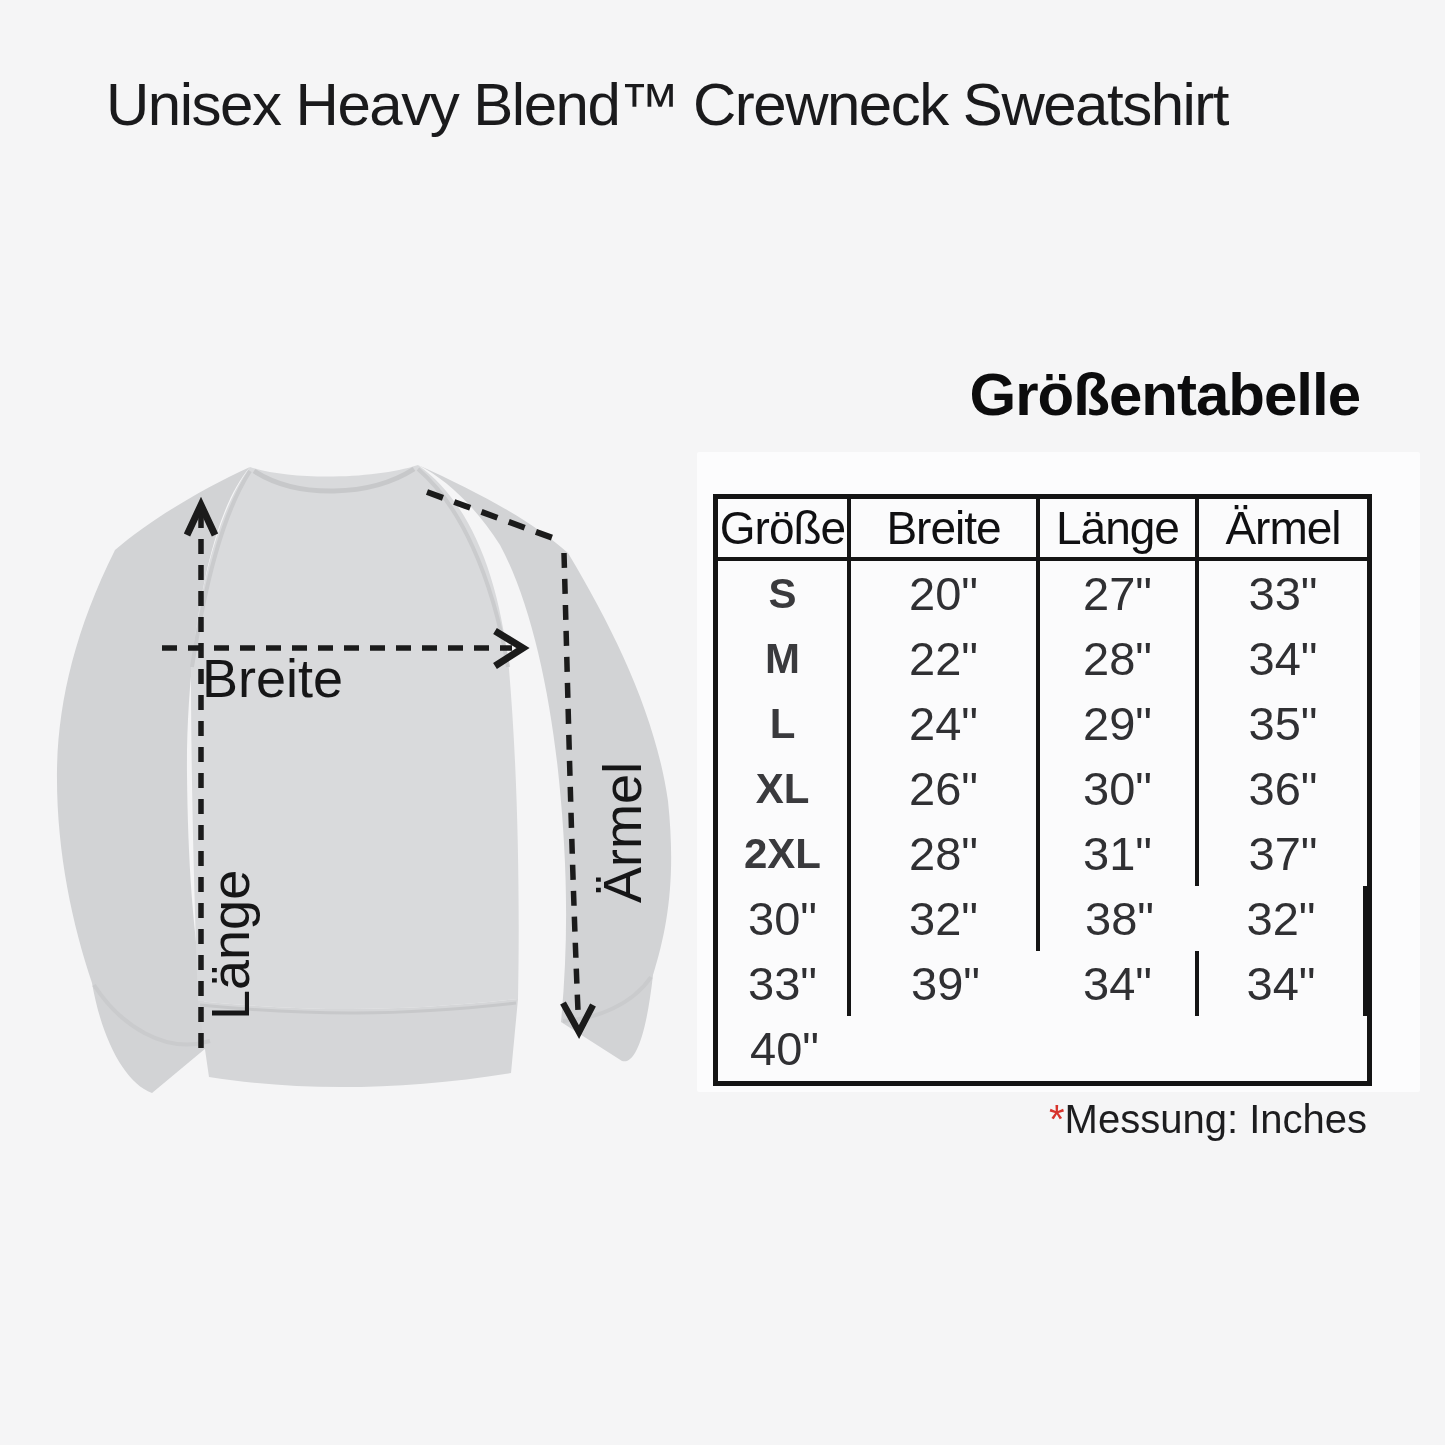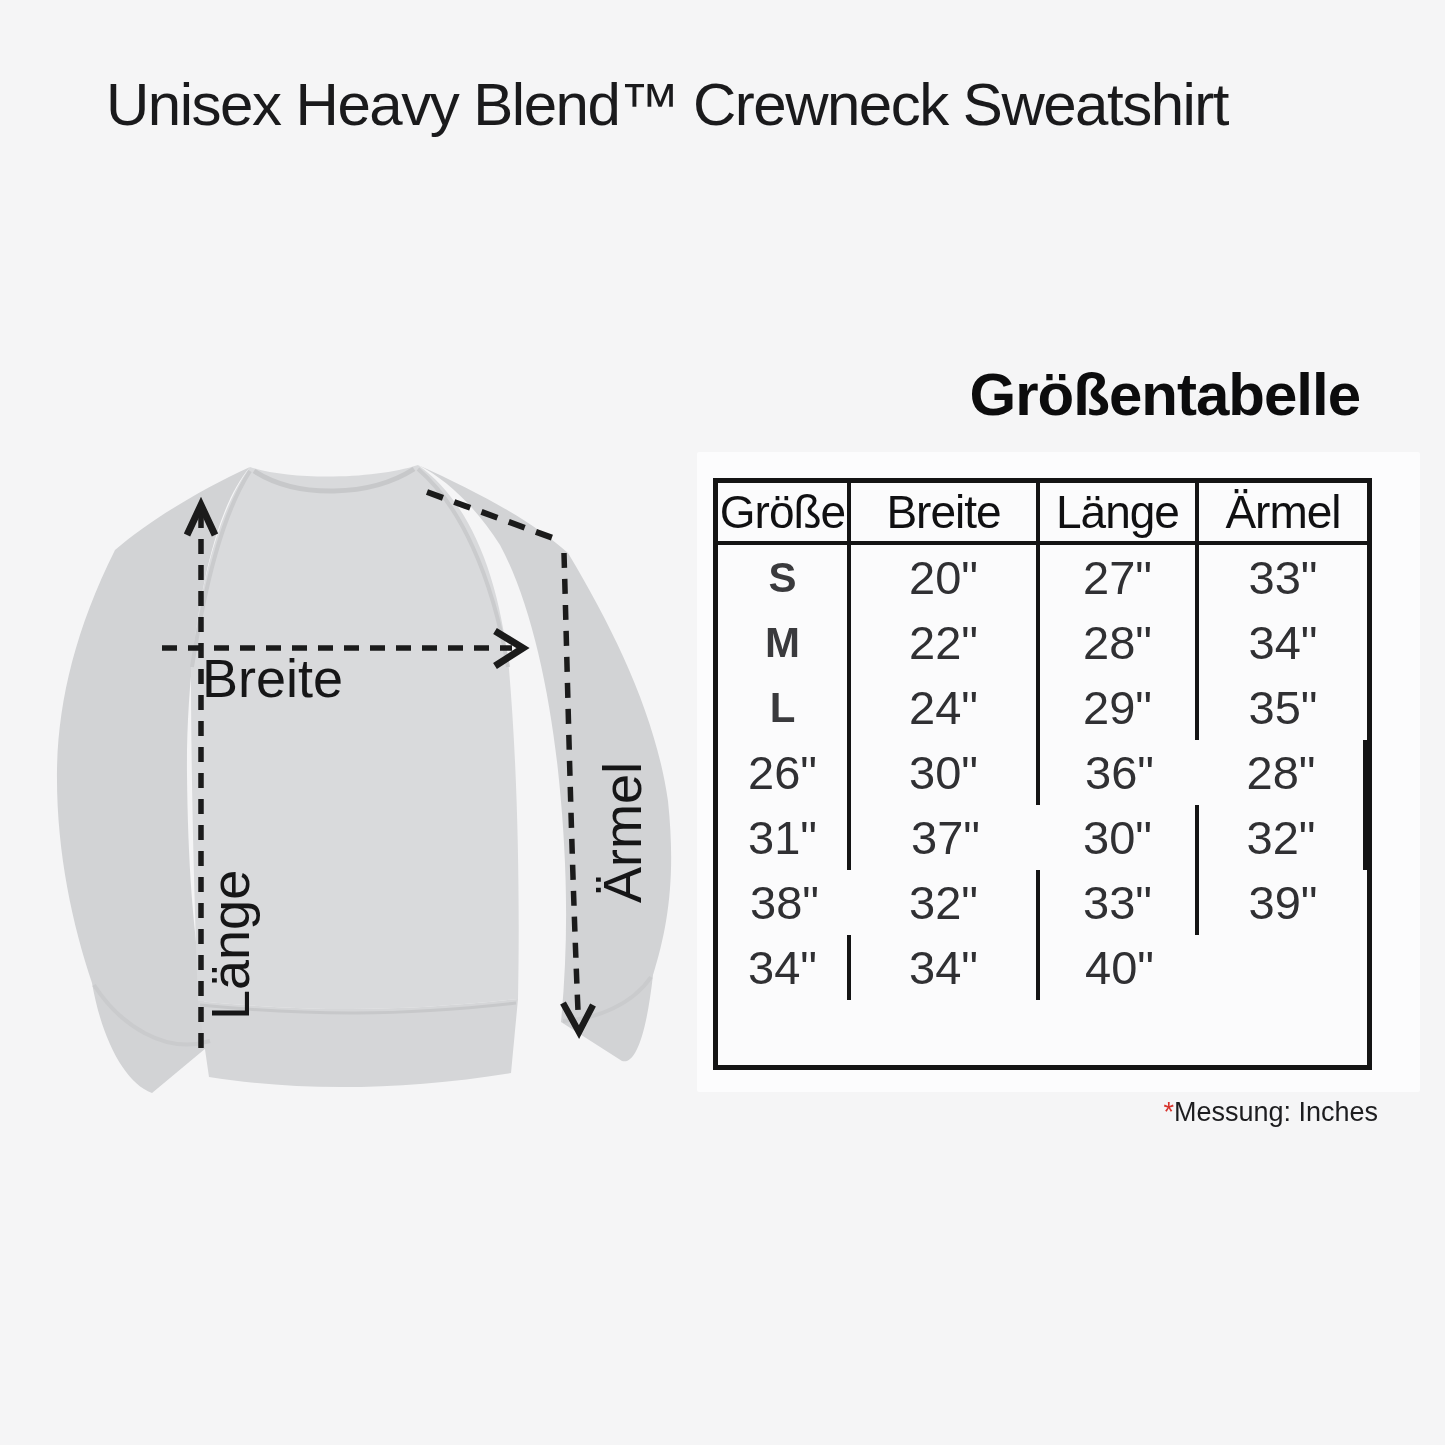--- a/index.html
+++ b/index.html
@@ -17,40 +17,40 @@
   .table-heading{
     position:absolute;top:360px;left:660px;width:700px;
     text-align:right;font-size:60px;font-weight:700;
     letter-spacing:-1px;color:#0c0c0d;
   }
   .table-panel{
     position:absolute;left:697px;top:452px;width:723px;height:640px;
     background:#fcfcfd;border-radius:2px;
   }
   .size-table{
-    position:absolute;left:713px;top:478px;width:659px;height:592px;
+    position:absolute;left:713px;top:494px;width:659px;height:592px;
     box-sizing:border-box;border:5px solid #141414;background:#fbfbfc;
     display:grid;
     grid-template-columns:133px 189px 159px 168px;
     grid-template-rows:62px repeat(8,65px);
   }
   .size-table .cell{
     display:flex;align-items:center;justify-content:center;
     border-right:4px solid #141414;overflow:hidden;
   }
   .size-table .cell.last{border-right:none;}
   .size-table .th{
     font-size:46px;color:#101012;border-bottom:4px solid #141414;
     letter-spacing:-1px;white-space:nowrap;
   }
   .size-table .td{font-size:47px;color:#303033;}
   .size-table .td.size{font-size:42px;font-weight:700;color:#3a3a3d;}
   .footnote{
-    position:absolute;top:1097px;right:67px;width:520px;
-    text-align:right;font-size:27px;color:#1d1d1f;white-space:nowrap;
+    position:absolute;top:1097px;right:78px;width:520px;
+    text-align:right;font-size:40px;color:#1d1d1f;white-space:nowrap;
   }
   .footnote .star{color:#d7332c;}
   .diagram-wrap{position:absolute;left:40px;top:445px;width:640px;height:660px;}
   svg text{font-family:"Liberation Sans",sans-serif;fill:#161617;}
 </style>
 </head>
 <body>
 
 <div class="main-title">Unisex Heavy Blend™ Crewneck Sweatshirt</div>
 
@@ -68,23 +68,25 @@
     <div class="cell td">27"</div>
     <div class="cell td last">33"</div>
     <div class="cell td size">M</div>
     <div class="cell td">22"</div>
     <div class="cell td">28"</div>
     <div class="cell td last">34"</div>
     <div class="cell td size">L</div>
     <div class="cell td">24"</div>
     <div class="cell td">29"</div>
     <div class="cell td last">35"</div>
+    <div class="cell td size">XL</div>
     <div class="cell td">26"</div>
     <div class="cell td">30"</div>
     <div class="cell td last">36"</div>
+    <div class="cell td size">2XL</div>
     <div class="cell td">28"</div>
     <div class="cell td">31"</div>
     <div class="cell td last">37"</div>
     <div class="cell td">30"</div>
     <div class="cell td">32"</div>
     <div class="cell td last">38"</div>
     <div class="cell td">32"</div>
     <div class="cell td">33"</div>
     <div class="cell td last">39"</div>
     <div class="cell td">34"</div>

